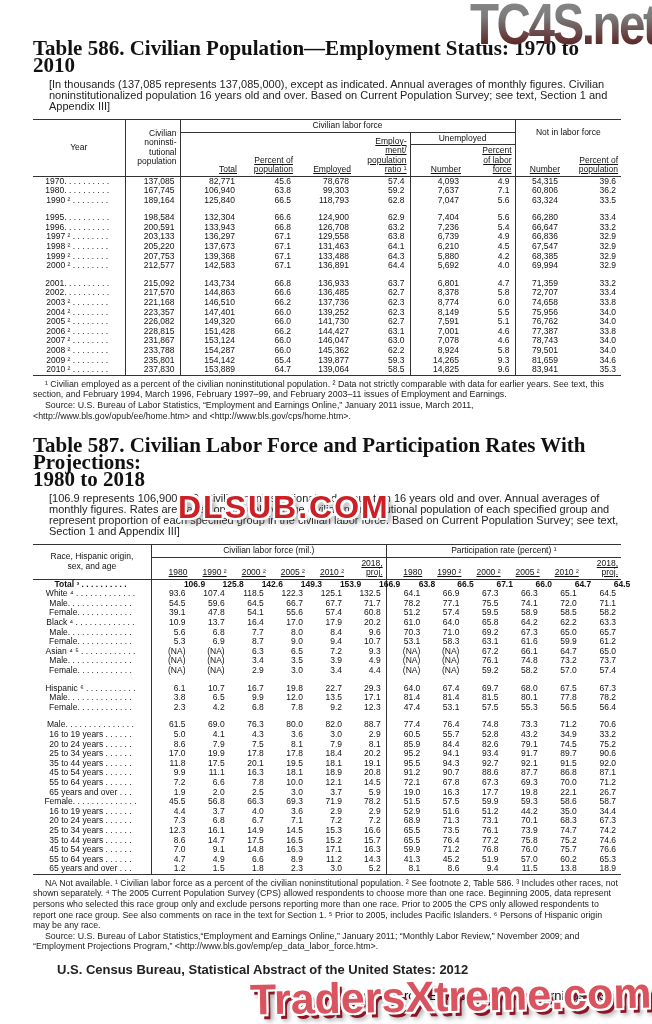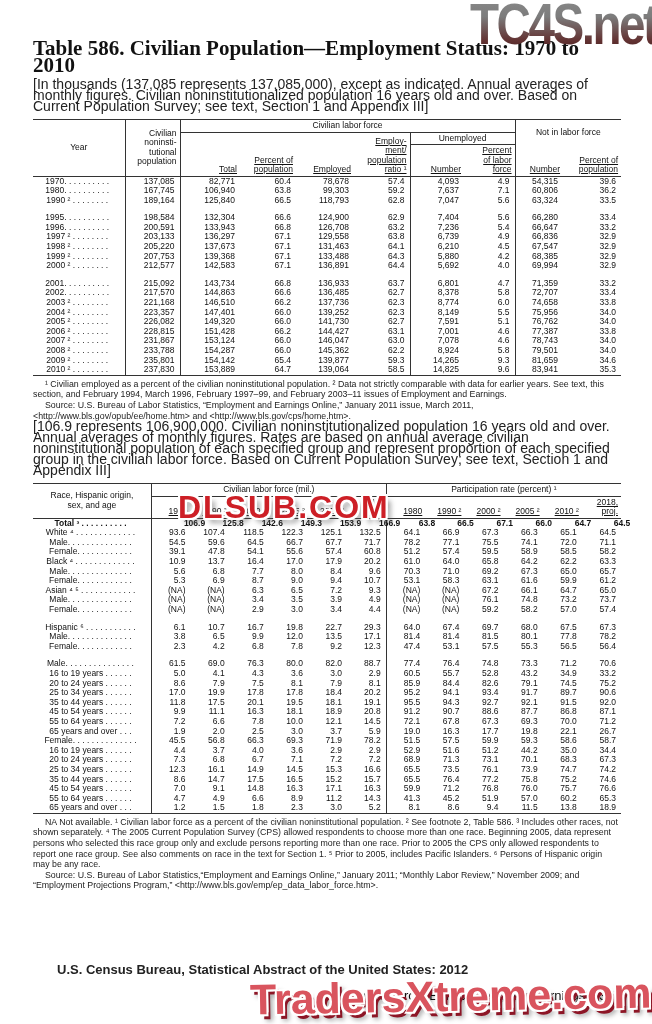--- a/index.html
+++ b/index.html
@@ -4,21 +4,21 @@
 <style>
   html,body{margin:0;padding:0;}
   body{width:652px;background:#fff;font-family:"Liberation Sans",sans-serif;color:#1a1a1a;}
   .page{position:relative;width:652px;height:1024px;overflow:hidden;background:#fff;}
   .content{position:absolute;left:33px;top:0;width:588px;}
 
   
   .t-title{font-family:"Liberation Serif",serif;font-weight:bold;font-size:21px;line-height:17px;margin:0 0 5px 0;white-space:pre-line;color:#111;}
   .title586{margin-top:40px;}
   .title587{margin-top:16px;}
-  .t-note{font-size:14px;line-height:11px;margin:0 0 7px 0;color:#222;}
+  .t-note{font-size:11px;line-height:11px;margin:0 0 7px 16px;color:#222;}
 
   
   .dtable{border-collapse:collapse;table-layout:fixed;width:588px;font-size:8.5px;color:#111;border-top:1px solid #333;border-bottom:1px solid #333;margin:0;}
   .dtable th{font-weight:normal;padding:1px 3px;line-height:9.5px;}
   .dtable td{padding:0 5px 0 2px;line-height:9.6px;text-align:right;}
   .dtable td.lbl{text-align:center;padding-left:2px;white-space:nowrap;overflow:hidden;}
   .pre{white-space:pre-line;}
   .c{text-align:center;vertical-align:middle;}
   .ar{text-align:right;}
   .bot{vertical-align:bottom;text-decoration:underline;}
@@ -105,21 +105,21 @@
           <th class="bl hb pre ar bot">Number</th>
           <th class="hb pre ar bot">Percent of
 population</th>
         </tr>
       </thead>
       <tbody>
           <tr>
             <td class="lbl">1970. . . . . . . . . .</td>
             <td>137,085</td>
             <td>82,771</td>
-            <td>60.4</td>
+            <td>45.6</td>
             <td>78,678</td>
             <td>57.4</td>
             <td>4,093</td>
             <td>4.9</td>
             <td>54,315</td>
             <td>39.6</td>
           </tr>
           <tr>
             <td class="lbl">1980. . . . . . . . . .</td>
             <td>167,745</td>
@@ -359,20 +359,22 @@
             <td>9.6</td>
             <td>83,941</td>
             <td>35.3</td>
           </tr>
         </tbody>
     </table>
 
     <p class="fn">¹ Civilian employed as a percent of the civilian noninstitutional population. ² Data not strictly comparable with data for earlier years. See text, this section, and February 1994, March 1996, February 1997–99, and February 2003–11 issues of Employment and Earnings.</p>
     <p class="fn fn-src">Source: U.S. Bureau of Labor Statistics, “Employment and Earnings Online,” January 2011 issue, March 2011, &lt;http://www.bls.gov/opub/ee/home.htm&gt; and &lt;http://www.bls.gov/cps/home.htm&gt;.</p>
 
+    <h1 class="t-title title587 pre">Table 587. Civilian Labor Force and Participation Rates With Projections:
+1980 to 2018</h1>
     <p class="t-note">[106.9 represents 106,900,000. Civilian noninstitutionalized population 16 years old and over. Annual averages of monthly figures. Rates are based on annual average civilian noninstitutional population of each specified group and represent proportion of each specified group in the civilian labor force. Based on Current Population Survey; see text, Section 1 and Appendix III]</p>
 
     <table class="dtable t587">
       <colgroup>
         <col style="width:118px">
         <col style="width:39px">
           <col style="width:39px">
           <col style="width:39px">
           <col style="width:39px">
           <col style="width:39px">

